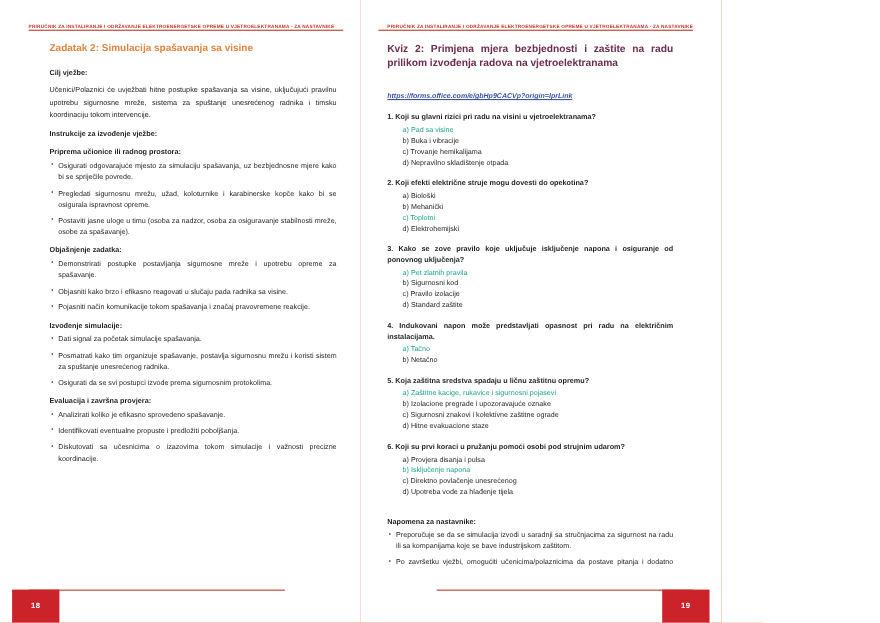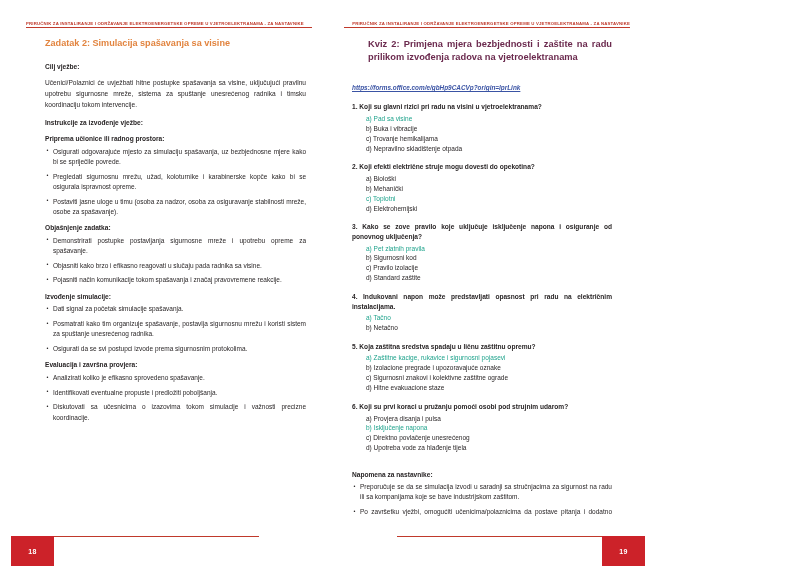--- a/index.html
+++ b/index.html
@@ -61,21 +61,21 @@
   .page-right .content { left: 24px; right: 44px; }
 
   h1.task-title {
     margin: 0 0 13px 0;
     font-size: 9.1px;
     font-weight: 700;
     color: #e2843f;
     line-height: 1.3;
   }
   h1.quiz-title {
-    margin: 0 0 12px 16px;
+    margin: 0 0 12px 0;
     font-size: 9.3px;
     font-weight: 700;
     color: #6b2a4e;
     line-height: 1.42;
     text-align: justify;
   }
 
   .sub-head {
     font-size: 6.6px;
     font-weight: 700;

